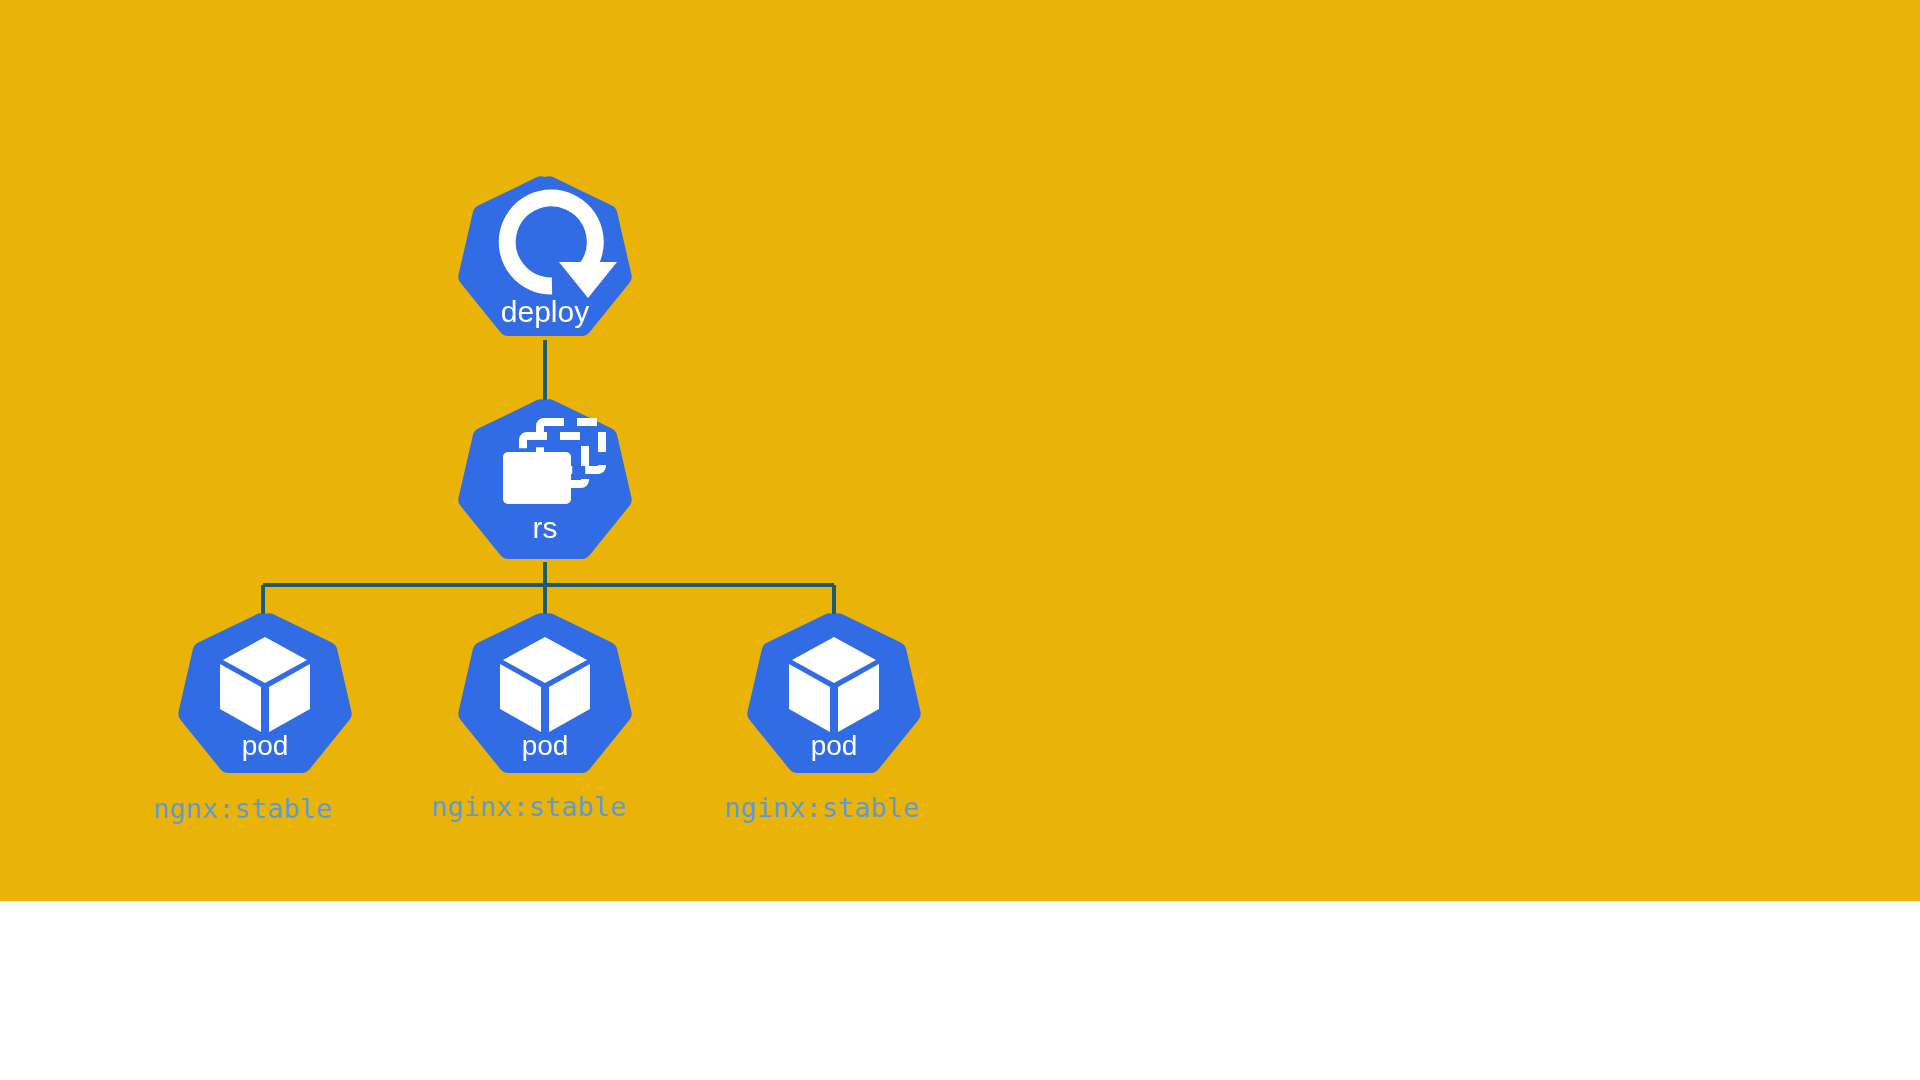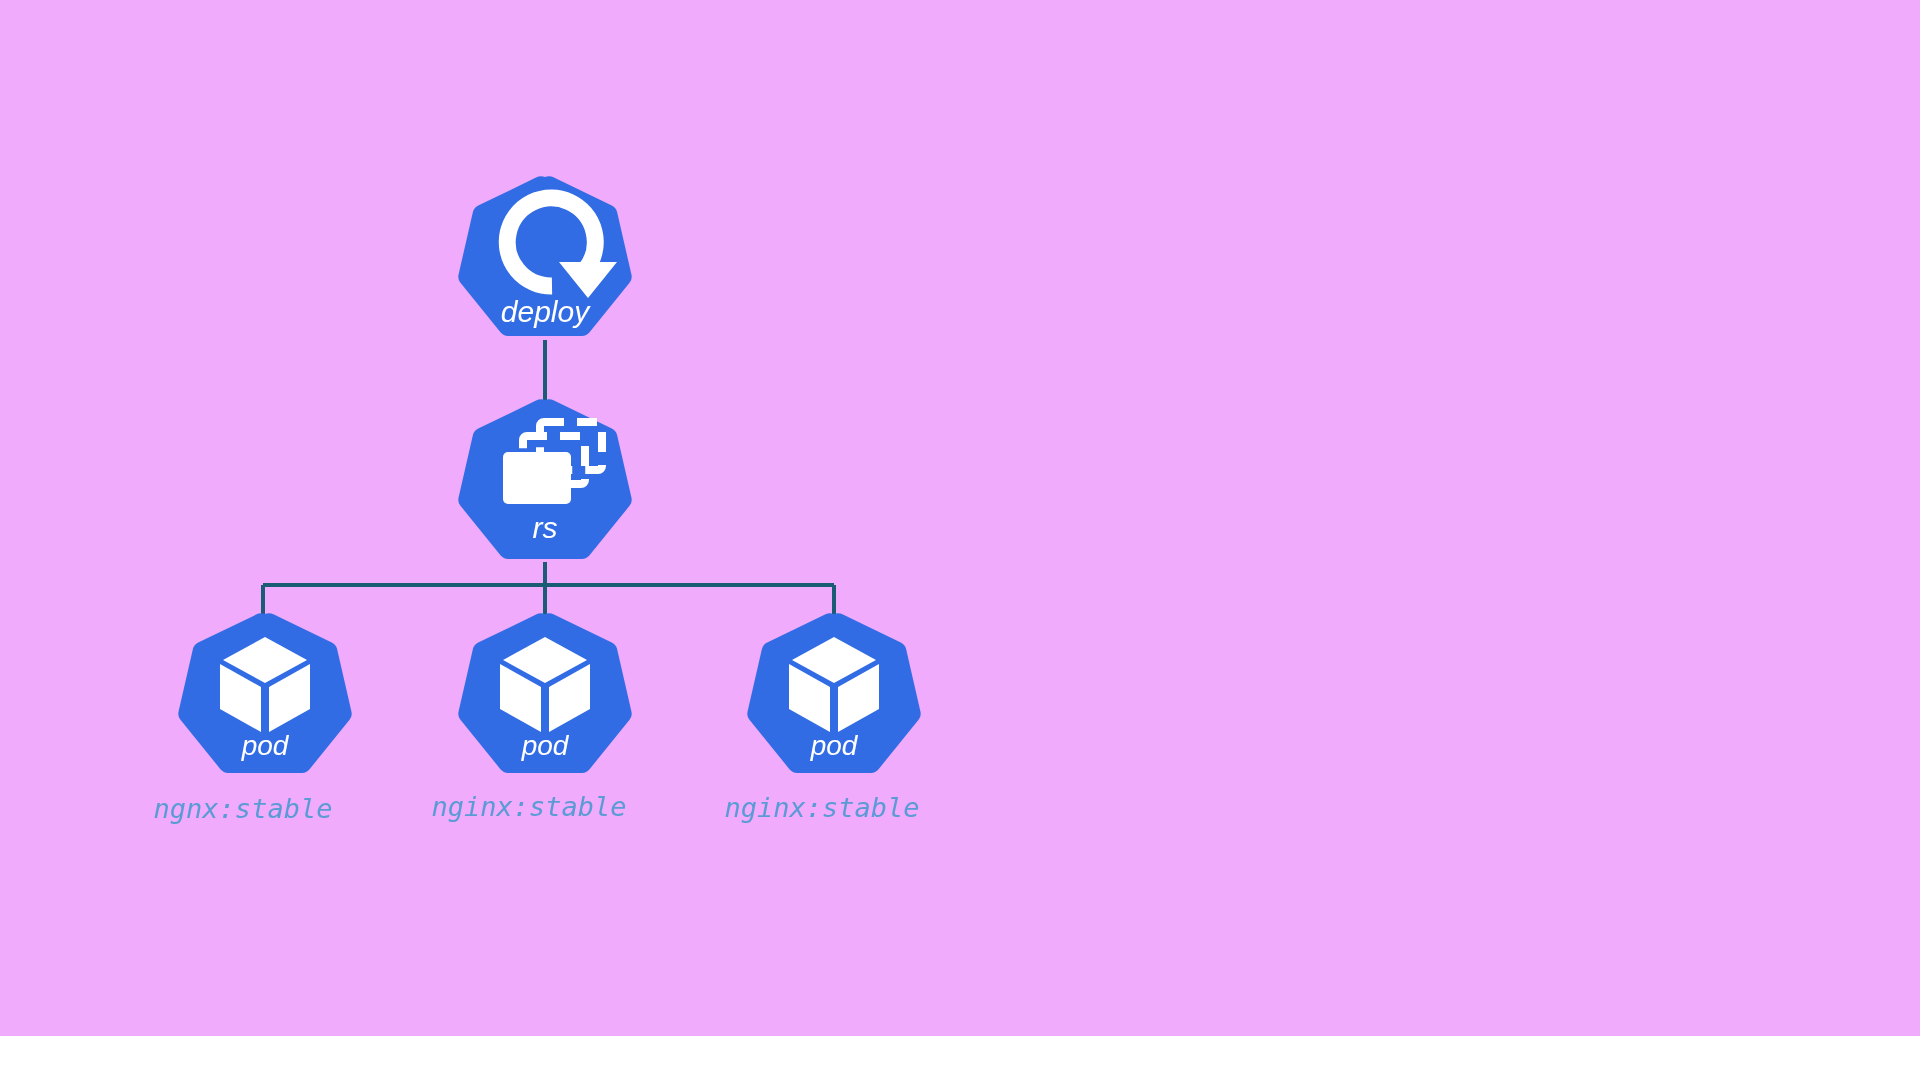--- a/index.html
+++ b/index.html
@@ -7,23 +7,22 @@
     padding: 0;
     width: 1920px;
     height: 1080px;
     background: #ffffff;
     font-family: "Liberation Sans", sans-serif;
     overflow: hidden;
   }
   #canvas {
     position: relative;
     width: 1920px;
-    height: 1036px;
-    background: #f0abfc;
-    font-style: italic;
+    height: 901px;
+    background: #eab308;
   }
   #diagram-svg {
     position: absolute;
     top: 0;
     left: 0;
     width: 1920px;
     height: 1080px;
   }
   .node-label {
     font-family: "Liberation Sans", sans-serif;

